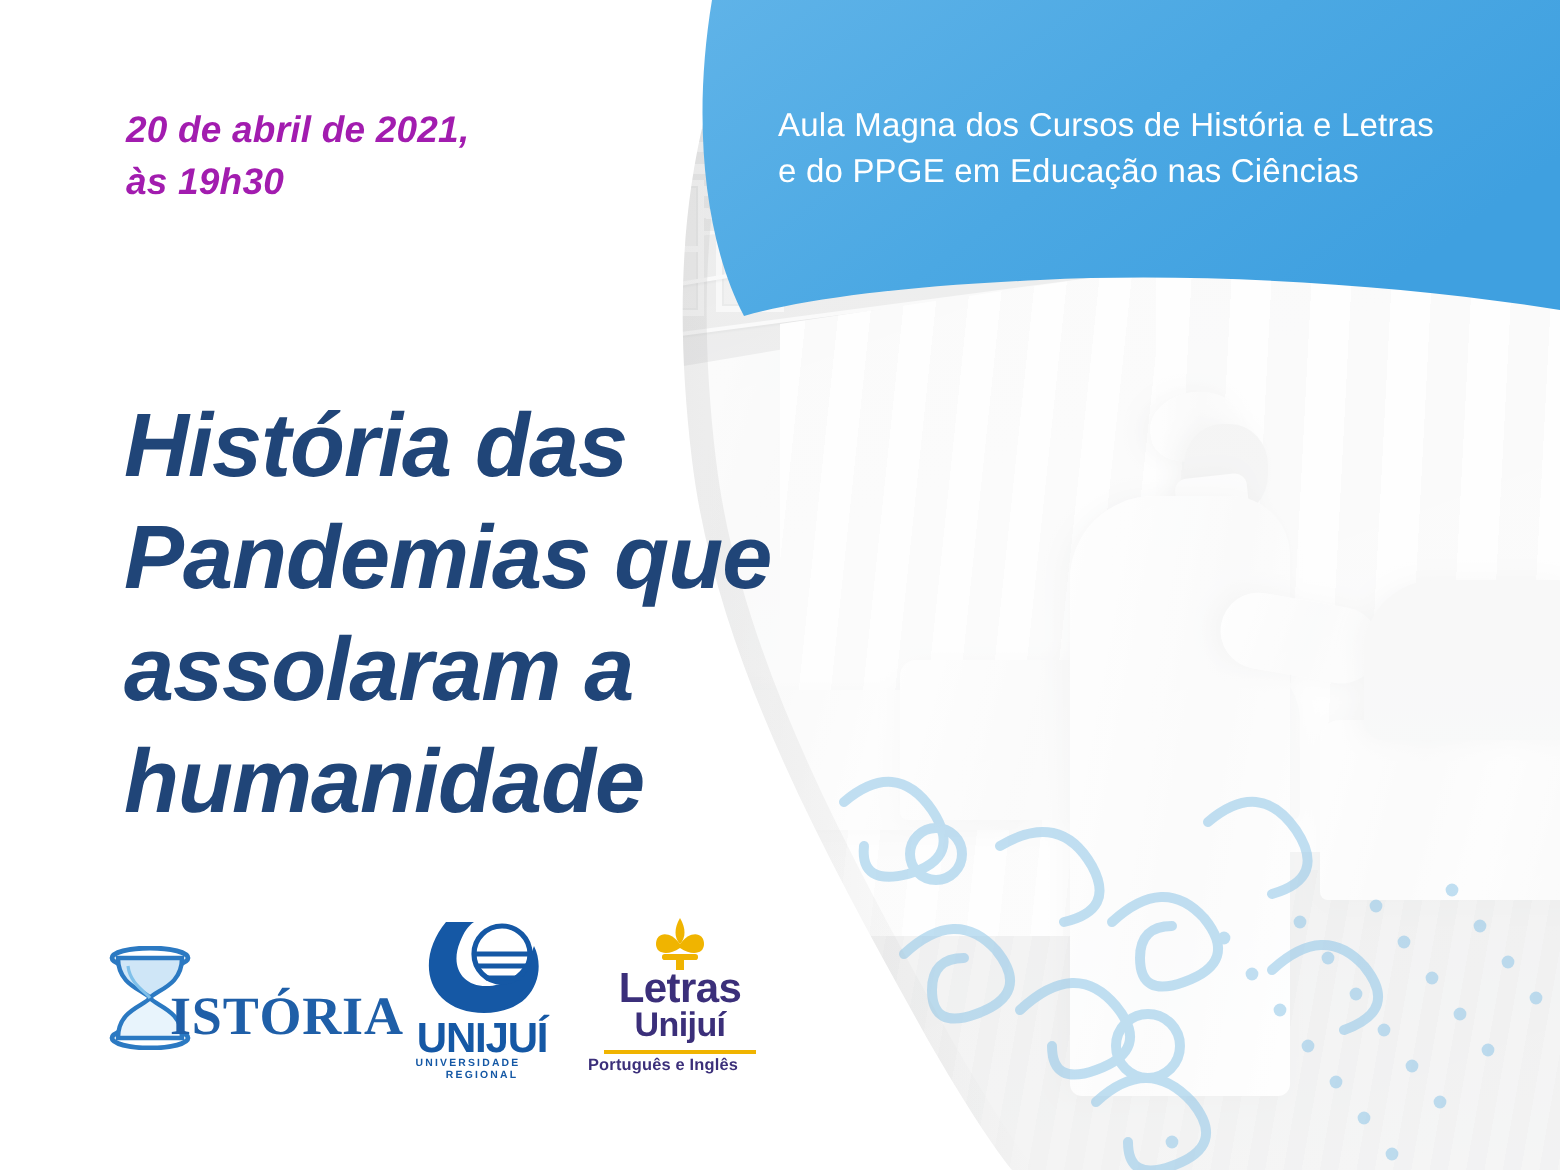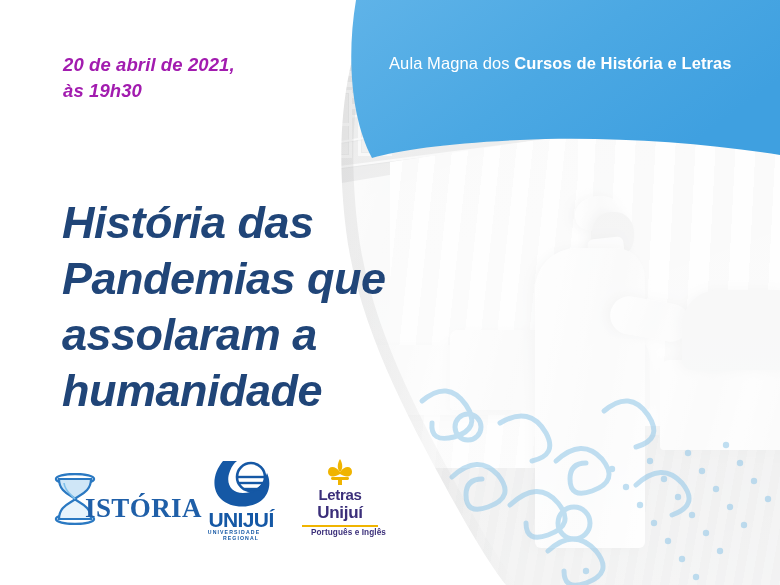--- a/index.html
+++ b/index.html
@@ -93,21 +93,21 @@
   }
 
   
   .header-text{
     position:absolute;left:389px;top:52px;width:372px;
     color:#ffffff;
     font-size:16.5px;line-height:23px;
     letter-spacing:.1px;
     font-weight:400;
   }
-  .header-text b{font-weight:700;}
+  .header-text b{font-weight:400;}
 
   .date-text{
     position:absolute;left:63px;top:52px;width:300px;
     color:#a21caf;
     font-style:italic;font-weight:700;
     font-size:18.5px;line-height:26px;
     letter-spacing:.1px;
   }
 
   .title{
@@ -145,31 +145,31 @@
     font-weight:700;font-size:5.2px;letter-spacing:1.1px;
     color:#1558a5;
   }
   .uni-sub span{display:inline-block;}
   .uni-sub .gap{width:14px;}
 
   
   .logo-letras{left:242px;top:4px;width:92px;height:80px;}
   .letras-1{
     position:absolute;left:0;top:25px;width:92px;text-align:center;
-    font-weight:700;font-size:15px;color:#3b2f7a;line-height:22px;letter-spacing:-.3px;
+    font-weight:700;font-size:21px;color:#3b2f7a;line-height:22px;letter-spacing:-.3px;
   }
   .letras-2{
     position:absolute;left:0;top:45px;width:92px;text-align:center;
     font-weight:700;font-size:17px;color:#3b2f7a;line-height:18px;letter-spacing:-.3px;
   }
   .letras-rule{
     position:absolute;left:8px;top:66px;width:76px;height:2px;background:#f0b400;
   }
   .letras-3{
-    position:absolute;left:0;top:69px;width:92px;text-align:right;
+    position:absolute;left:0;top:69px;width:92px;text-align:left;
     font-weight:700;font-size:8.2px;color:#3b2f7a;letter-spacing:.1px;
   }
 
   
   .logo-educ{left:345px;top:2px;width:160px;height:86px;}
   .educ-circle{
     position:absolute;left:50px;top:0px;width:54px;height:54px;border-radius:50%;
     border:2px solid #8e2430;box-sizing:border-box;background:#ffffff;
   }
   .educ-name{
@@ -289,20 +289,21 @@
         <stop offset="0%" stop-color="#5FB3E8"></stop>
         <stop offset="55%" stop-color="#4BA8E3"></stop>
         <stop offset="100%" stop-color="#3FA0E0"></stop>
       </linearGradient>
     </defs>
     <path d="M356,0 L780,0 L780,155 C700,142 600,136 520,140 C450,143 400,150 372,158 C352,120 346,60 356,0 Z" fill="url(#blueGrad)"></path>
   </svg>
 
   <div class="header-text">
     <span>Aula Magna dos </span><b>Cursos de História e Letras</b><br>
+    <b>e do PPGE em Educação nas Ciências</b>
   </div>
 
   <div class="date-text">
     <span>20 de abril de 2021,</span><br>
     <span>às 19h30</span>
   </div>
 
   <div class="title">
     <span>História das</span><br>
     <span>Pandemias que</span><br>

